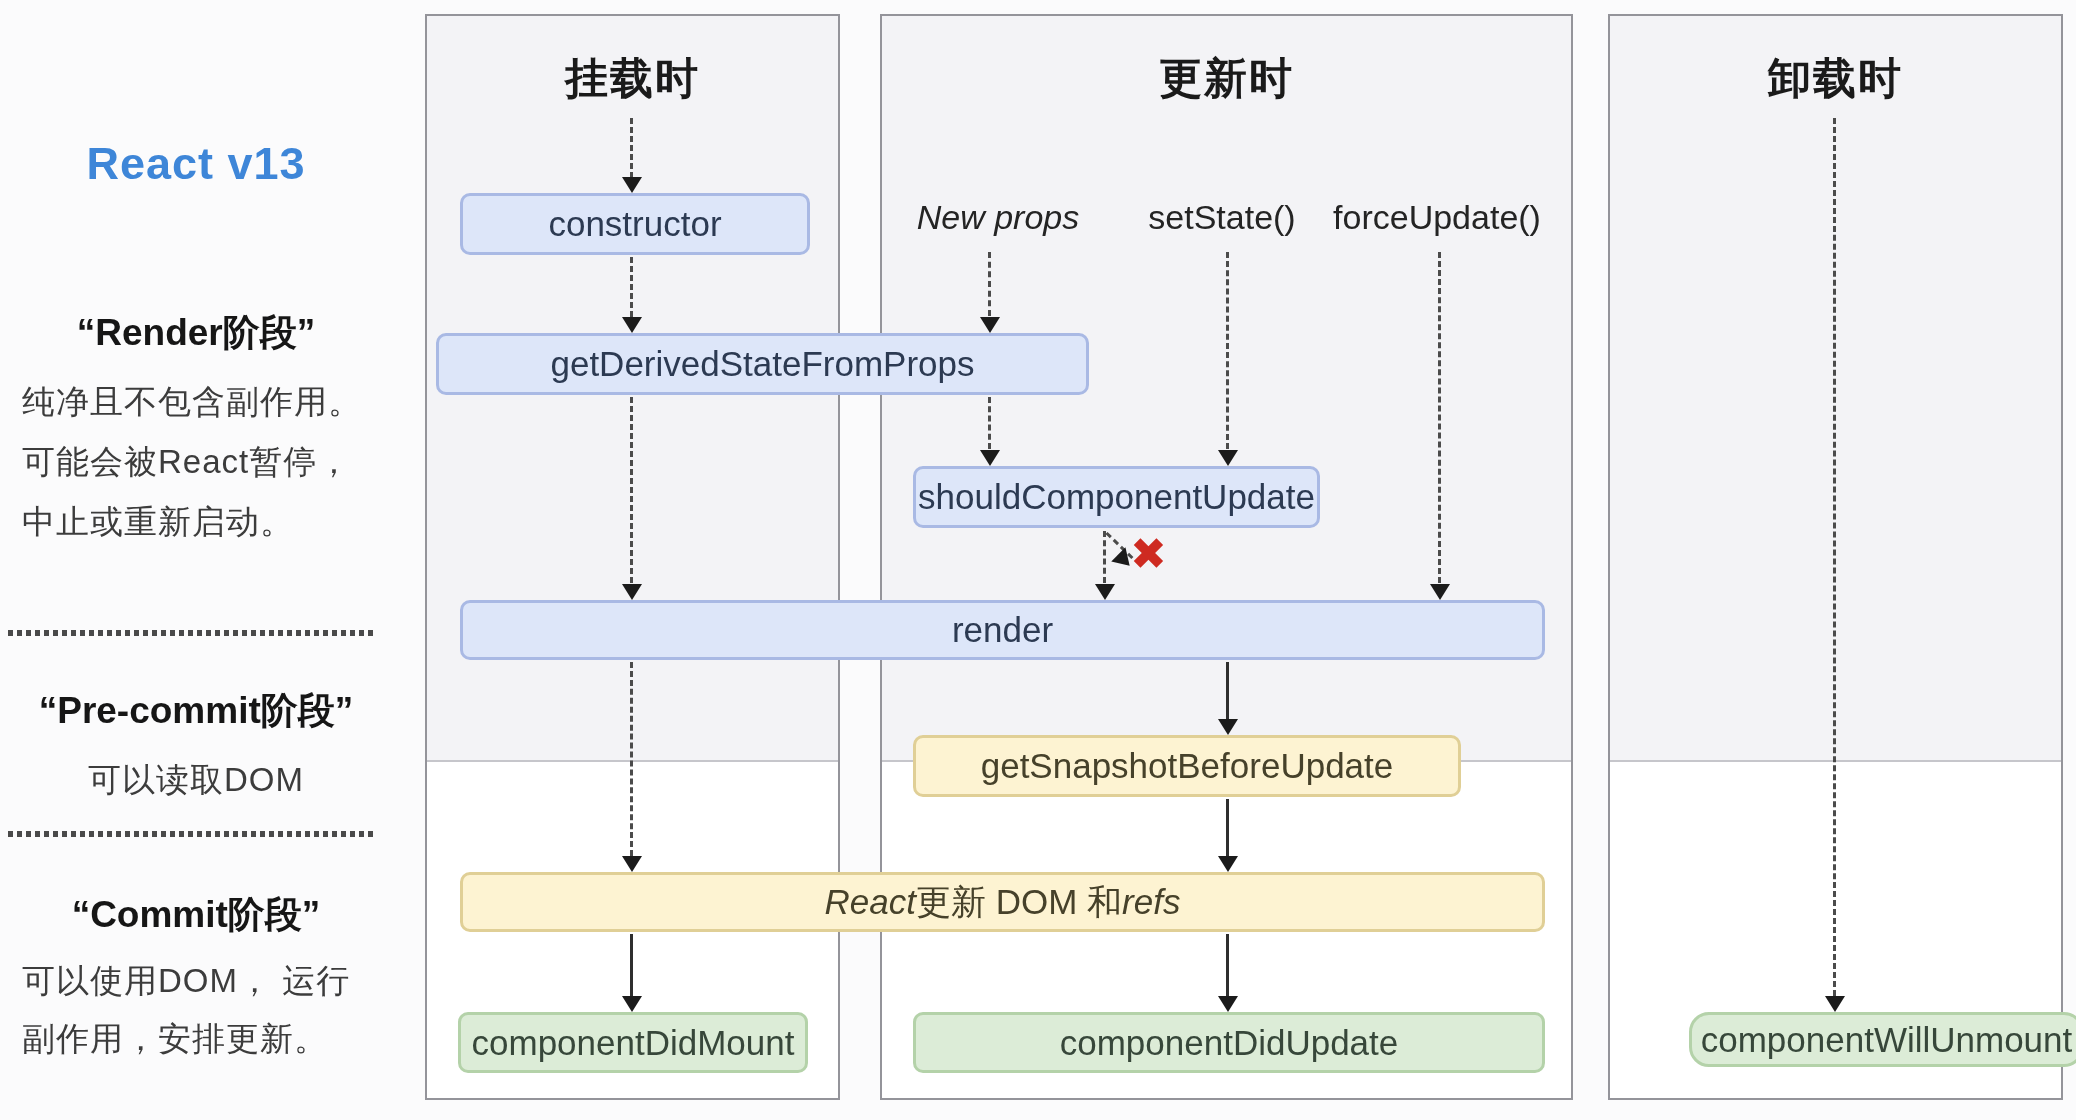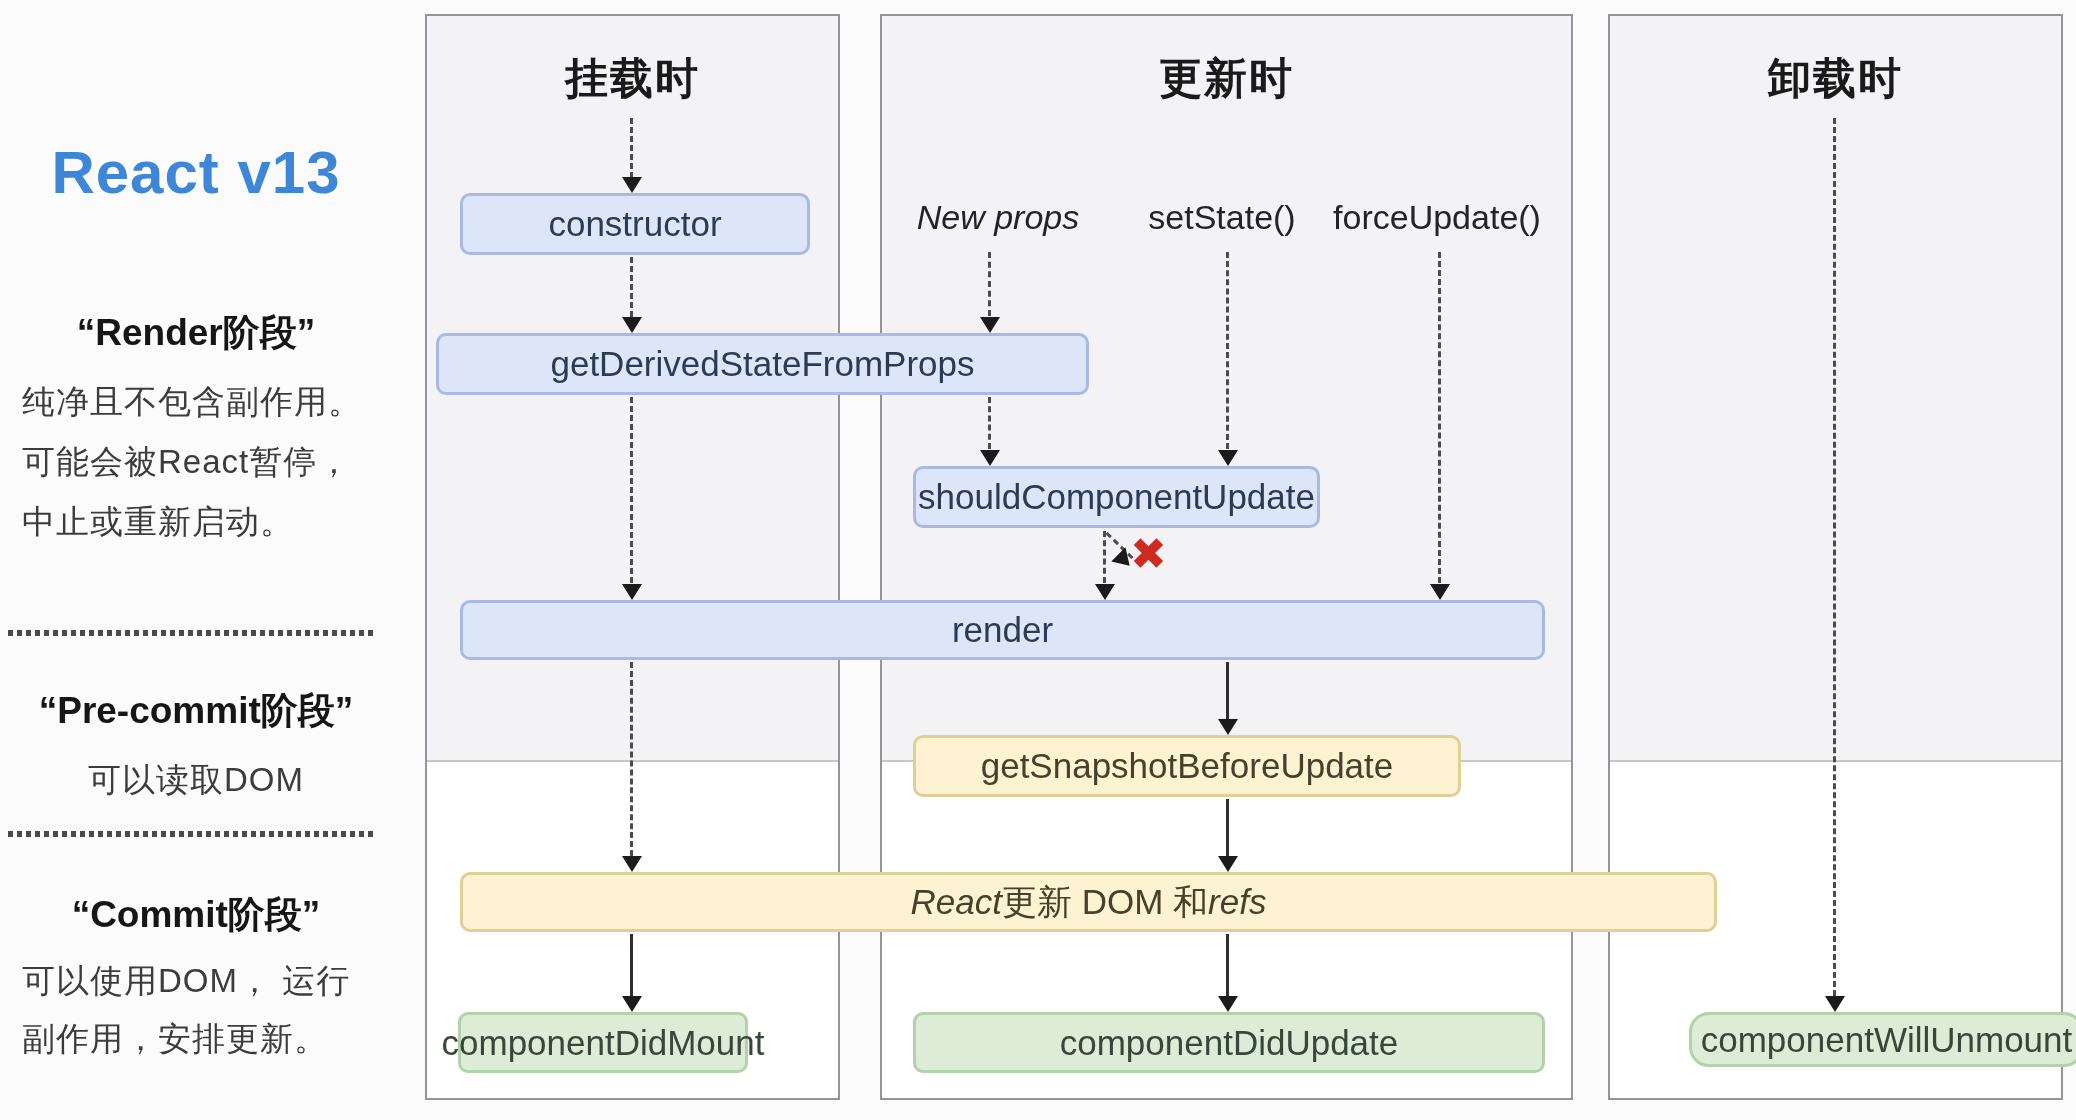--- a/index.html
+++ b/index.html
@@ -1,21 +1,21 @@
 <!DOCTYPE html>
 <html><head>
 <meta charset="utf-8">
 <style>
   * { margin:0; padding:0; box-sizing:border-box; }
   html,body { width:2076px; height:1120px; background:#fbfbfc; font-family:"Liberation Sans","DejaVu Sans",sans-serif; }
   #page { position:relative; width:2076px; height:1120px; overflow:hidden; background:#fbfbfc; }
 
   
   .app-title { position:absolute; left:0; top:138; width:392px; text-align:center;
-    font-size:60px; font-weight:bold; color:#3e86d8; letter-spacing:1px; }
+    font-size:45px; font-weight:bold; color:#3e86d8; letter-spacing:1px; }
   .phase-heading { position:absolute; left:0; width:392px; text-align:center;
     font-size:37px; font-weight:bold; color:#161616; }
   .phase-note { position:absolute; left:22px; width:370px; text-align:left;
     font-size:33px; color:#3c3c3c; line-height:60px; letter-spacing:1px; }
   .phase-note.centered { left:0; width:392px; text-align:center; }
   .dotted-divider { position:absolute; left:8px; width:368px; height:6px;
     background:repeating-linear-gradient(90deg,#4a4a4a 0 5px,transparent 5px 9px); }
 
   
   .panel { position:absolute; top:14px; height:1086px; border:2px solid #94949a; background:#ffffff; }
@@ -126,22 +126,22 @@
   <div class="ahead" style="left:1218px; top:996px;"></div>
 
   <div class="vdash" style="left:1833px; top:118px; height:878px;"></div>
   <div class="ahead" style="left:1825px; top:996px;"></div>
 
   <div class="node blue" style="left:460px;  top:193px; width:350px;  height:62px;">constructor</div>
   <div class="node blue" style="left:436px;  top:333px; width:653px;  height:62px;">getDerivedStateFromProps</div>
   <div class="node blue" style="left:913px;  top:466px; width:407px;  height:62px;">shouldComponentUpdate</div>
   <div class="node blue" style="left:460px;  top:600px; width:1085px; height:60px;">render</div>
   <div class="node yellow" style="left:913px;  top:735px; width:548px;  height:62px;">getSnapshotBeforeUpdate</div>
-  <div class="node yellow" style="left:460px;  top:872px; width:1257px; height:60px;">
+  <div class="node yellow" style="left:460px;  top:872px; width:1085px; height:60px;">
     <span class="em">React</span>
       <span>更新 DOM 和 </span>
       <span class="em">refs</span>
   </div>
-  <div class="node green" style="left:458px;  top:1012px; width:290px; height:61px;">componentDidMount</div>
+  <div class="node green" style="left:458px;  top:1012px; width:350px; height:61px;">componentDidMount</div>
   <div class="node green" style="left:913px;  top:1012px; width:632px; height:61px;">componentDidUpdate</div>
   <div class="node green" style="left:1689px; top:1012px; width:395px; height:55px;border-radius:20px;">componentWillUnmount</div>
 
 </div>
 
 </body></html>

